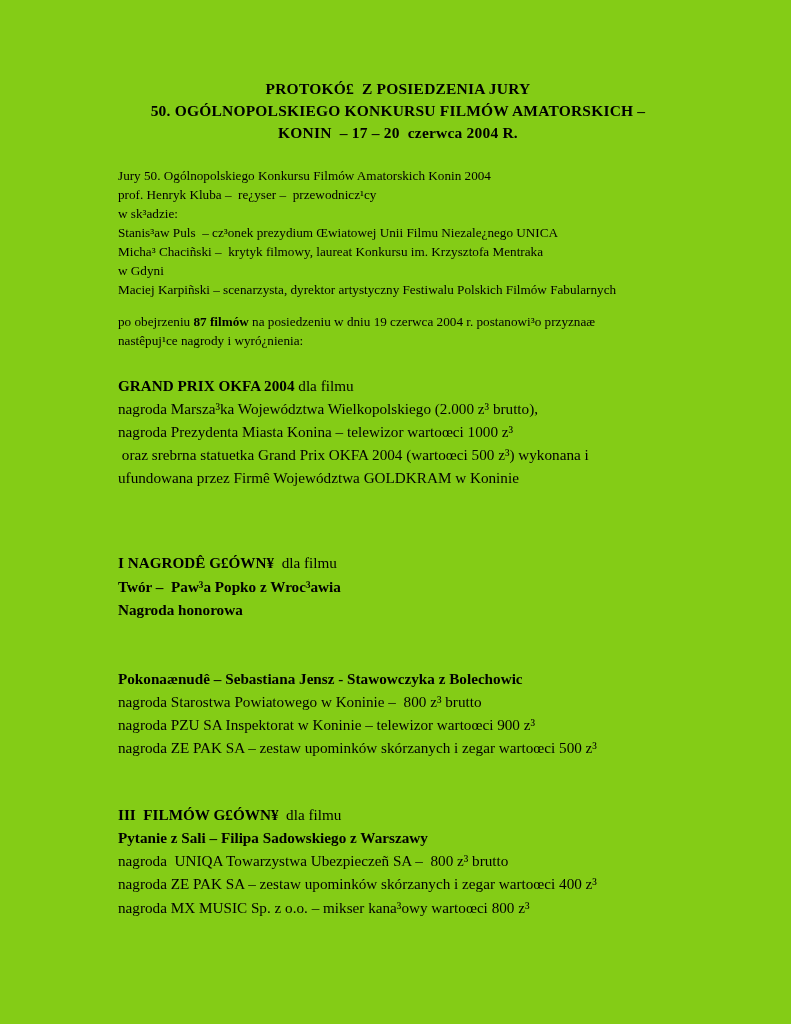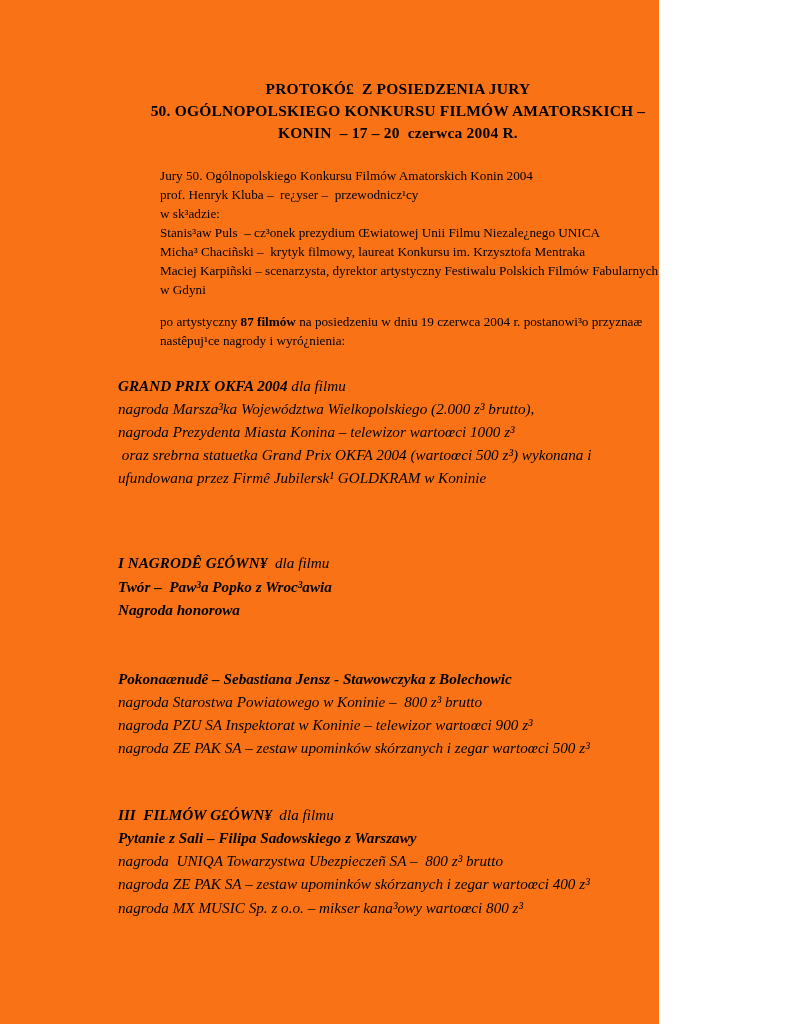--- a/index.html
+++ b/index.html
@@ -1,23 +1,23 @@
 <!DOCTYPE html>
 <html><head>
 <meta charset="utf-8">
 <style>
   html, body {
     margin: 0;
     padding: 0;
     background: #ffffff;
   }
   .page {
-    width: 659px;
+    width: 791px;
     height: 1024px;
-    background: #f97316;
+    background: #84cc16;
     position: relative;
     box-sizing: border-box;
     font-family: "Liberation Serif", serif;
     color: #000000;
     overflow: hidden;
   }
   .content {
     position: absolute;
     left: 118px;
     top: 78px;
@@ -30,36 +30,34 @@
     line-height: 1.42;
     letter-spacing: 0.2px;
   }
   .title-line {
     white-space: pre;
   }
   .intro {
     margin-top: 22px;
     font-size: 13.2px;
     line-height: 1.44;
-    margin-left: 42px;
   }
   .intro div {
     white-space: pre-wrap;
   }
   .para-gap {
     height: 13px;
   }
   .awards {
     margin-top: 24px;
     font-size: 15.2px;
     line-height: 1.52;
   }
   .award-block {
     margin-bottom: 0;
-    font-style: italic;
   }
   .award-heading {
     white-space: pre-wrap;
   }
   .award-heading .strong {
     font-weight: bold;
   }
   .award-heading .light {
     font-weight: normal;
   }
@@ -94,37 +92,37 @@
       <div class="title-line">50. OGÓLNOPOLSKIEGO KONKURSU FILMÓW AMATORSKICH –</div>
       <div class="title-line">KONIN  – 17 – 20  czerwca 2004 R.</div>
     </div>
 
     <div class="intro">
       <div>Jury 50. Ogólnopolskiego Konkursu Filmów Amatorskich Konin 2004</div>
       <div>prof. Henryk Kluba –  re¿yser –  przewodnicz¹cy</div>
       <div>w sk³adzie:</div>
       <div>Stanis³aw Puls  – cz³onek prezydium Œwiatowej Unii Filmu Niezale¿nego UNICA</div>
       <div>Micha³ Chaciñski –  krytyk filmowy, laureat Konkursu im. Krzysztofa Mentraka</div>
+      <div>w Gdyni</div>
       <div>Maciej Karpiñski – scenarzysta, dyrektor artystyczny Festiwalu Polskich Filmów Fabularnych</div>
-      <div>w Gdyni</div>
 
       <div class="para-gap"></div>
 
-      <div><span>po artystyczny </span><span class="bold-inline">87 filmów</span><span> na posiedzeniu w dniu 19 czerwca 2004 r. postanowi³o przyznaæ</span></div>
+      <div><span>po obejrzeniu </span><span class="bold-inline">87 filmów</span><span> na posiedzeniu w dniu 19 czerwca 2004 r. postanowi³o przyznaæ</span></div>
       <div>nastêpuj¹ce nagrody i wyró¿nienia:</div>
     </div>
 
     <div class="awards">
 
       <div class="award-block">
         <div class="award-heading"><span class="strong">GRAND PRIX OKFA 2004</span><span class="light"> dla filmu</span></div>
         <div class="award-line">nagroda Marsza³ka Województwa Wielkopolskiego (2.000 z³ brutto),</div>
         <div class="award-line">nagroda Prezydenta Miasta Konina – telewizor wartoœci 1000 z³</div>
         <div class="award-line"> oraz srebrna statuetka Grand Prix OKFA 2004 (wartoœci 500 z³) wykonana i</div>
-        <div class="award-line">ufundowana przez Firmê Jubilersk¹ GOLDKRAM w Koninie</div>
+        <div class="award-line">ufundowana przez Firmê Województwa GOLDKRAM w Koninie</div>
       </div>
 
       <div class="spacer-lg"></div>
 
       <div class="award-block">
         <div class="award-heading"><span class="strong">I NAGRODÊ G£ÓWN¥</span><span class="light">  dla filmu</span></div>
         <div class="award-subtitle">Twór –  Paw³a Popko z Wroc³awia</div>
         <div class="award-subtitle">Nagroda honorowa</div>
       </div>
 

